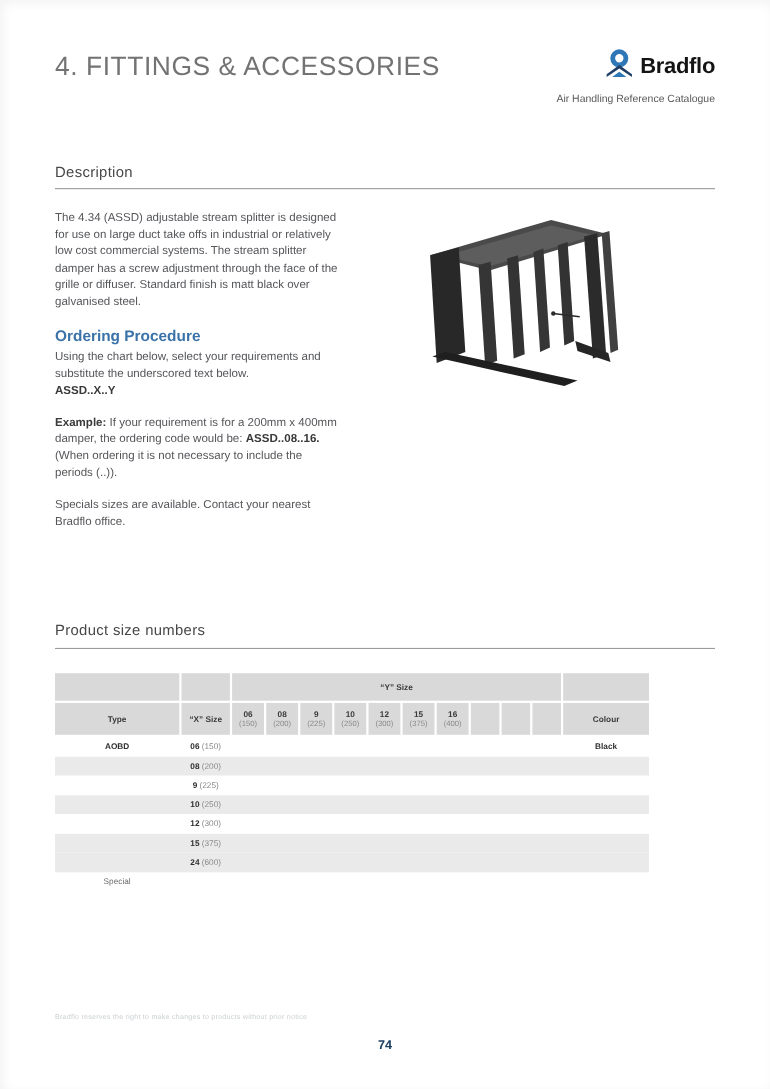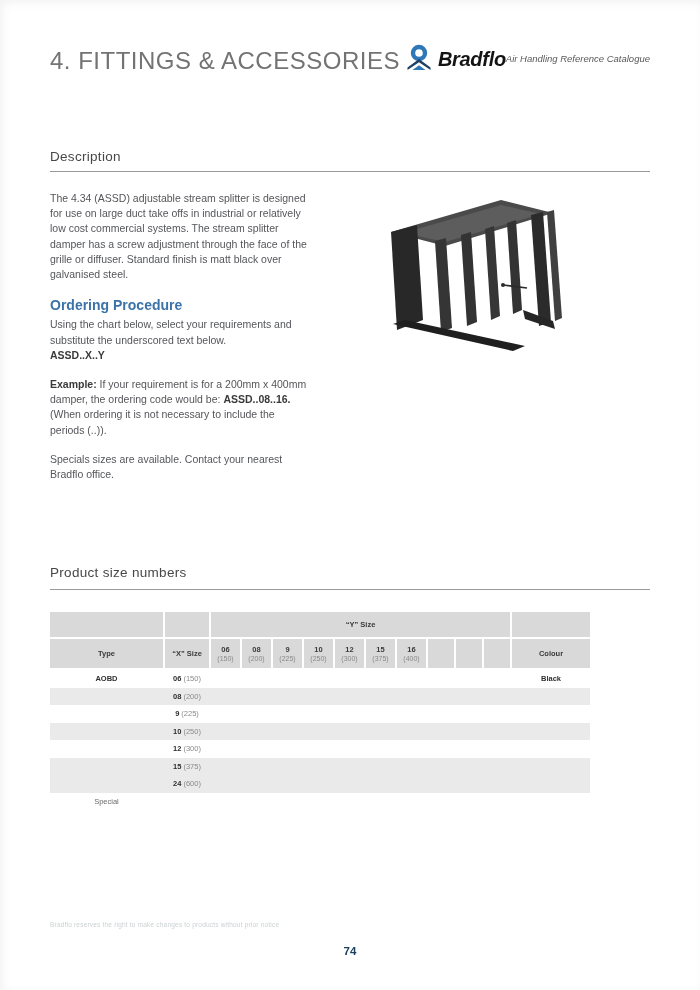--- a/index.html
+++ b/index.html
@@ -7,21 +7,21 @@
     position:relative;width:700px;height:990px;background:#fff;overflow:hidden;
     font-family:"Liberation Sans",sans-serif;color:#55565a;
     box-shadow:inset 3px 3px 10px rgba(0,0,0,0.05);
   }
   
   .title-block{position:absolute;left:50px;top:46px;}
   .page-title{font-size:24px;font-weight:400;color:#737373;letter-spacing:0.5px;margin:0;line-height:30px;}
   .subtitle{font-size:9.5px;color:#3c3c3c;margin-top:3px;}
   .subtitle b{font-weight:bold;}
   .subtitle .sep{margin:0 5px;color:#6a6a6a;}
-  .brand-block{position:absolute;right:50px;top:44px;display:flex;flex-direction:row;font-style:italic;}
+  .brand-block{position:absolute;right:50px;top:44px;display:flex;flex-direction:column;align-items:flex-end;}
   .logo-row{display:flex;align-items:center;gap:6px;}
   .brand-name{font-size:20px;font-weight:bold;color:#141414;letter-spacing:-0.3px;}
   .tagline{font-size:9.5px;color:#58595a;margin-top:9px;}
   
   .sec-heading{position:absolute;left:50px;font-size:13.5px;color:#474747;letter-spacing:0.3px;}
   .rule{position:absolute;left:50px;width:600px;border-top:1px solid #9b9b9b;height:0;}
   
   .left-col{position:absolute;left:50px;top:191px;width:262px;font-size:10.5px;line-height:15.2px;color:#55565a;}
   .left-col p{margin:0;}
   .para-gap{margin-top:14px !important;}

